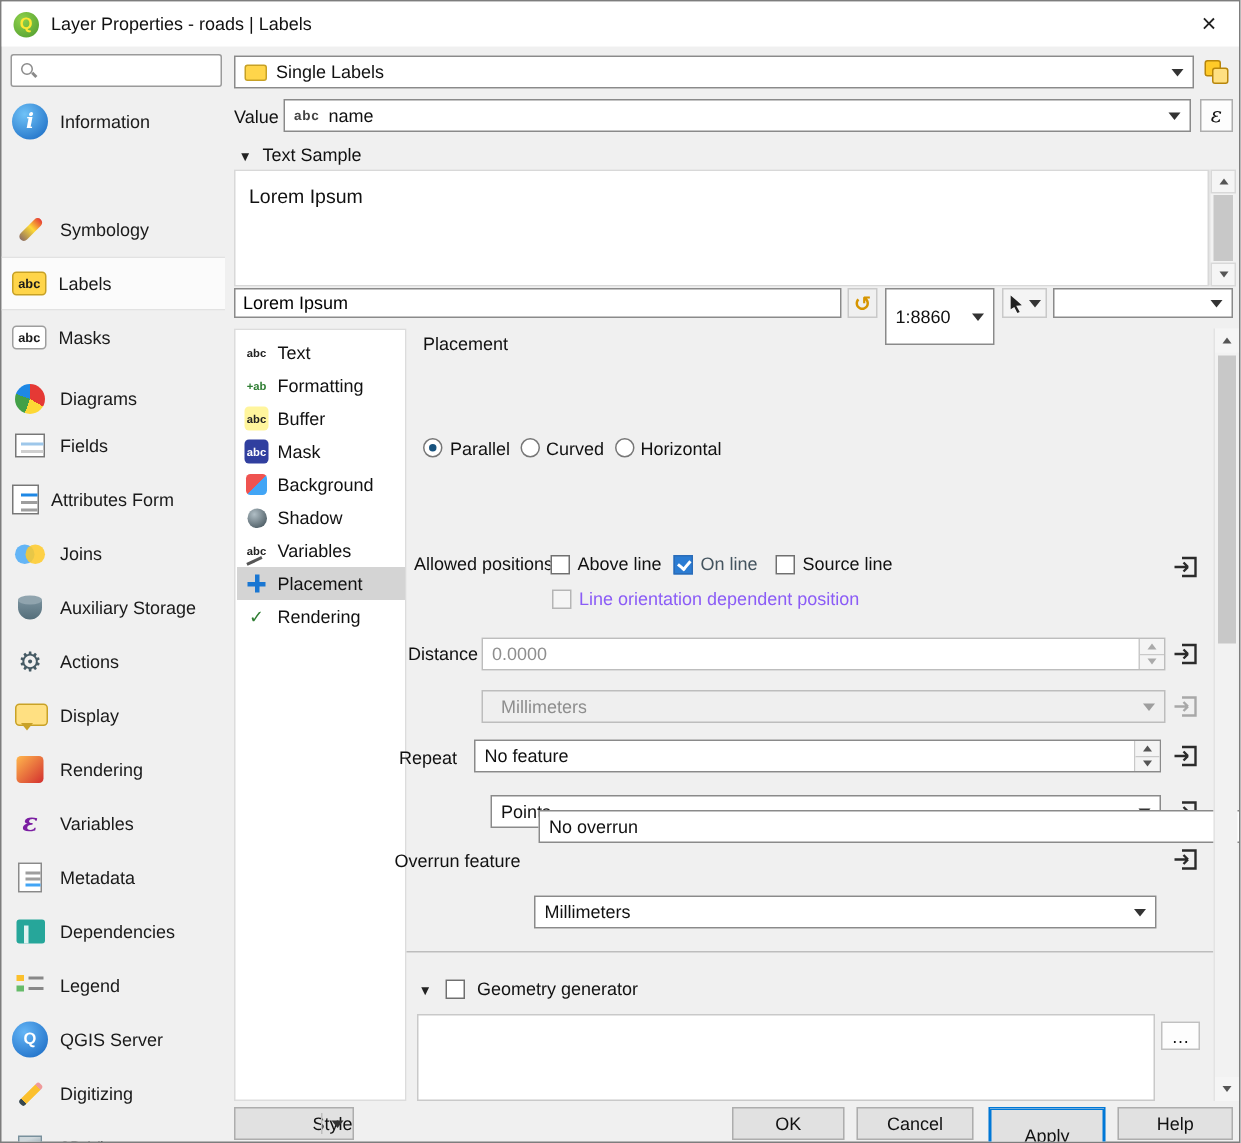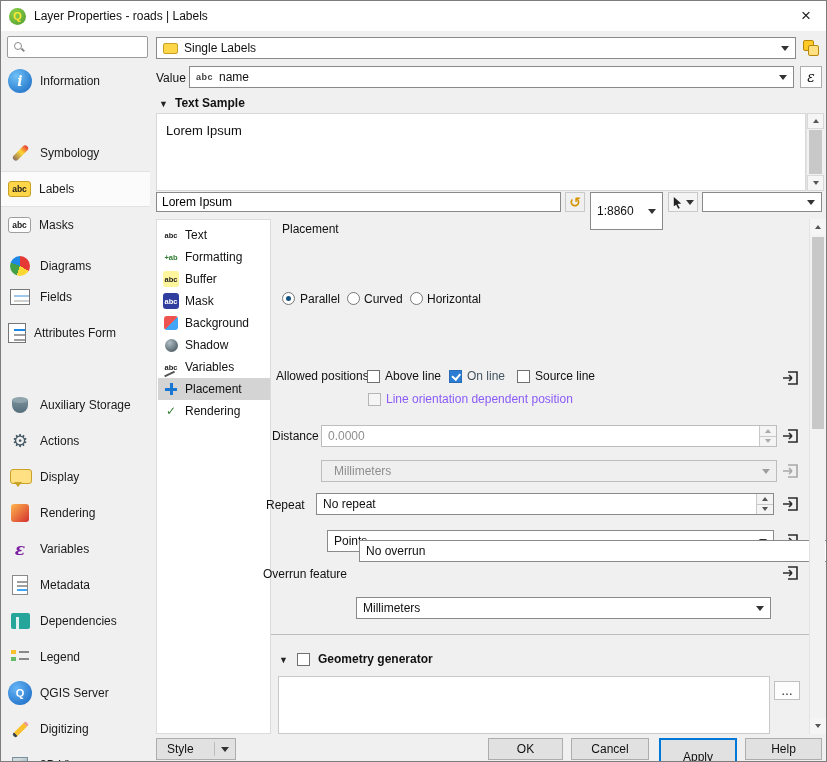--- a/index.html
+++ b/index.html
@@ -66,21 +66,21 @@
 .tri-dn{width:0;height:0;border-left:3.5px solid transparent;border-right:3.5px solid transparent;border-top:4px solid #555}
 .spin.dis .tri-up{border-bottom-color:#aaa}.spin.dis .tri-dn{border-top-color:#aaa}
 .radio{width:13px;height:13px;border:1px solid #777;border-radius:50%;background:#fff;display:inline-block;position:absolute;cursor:pointer}
 .radio.on::after{content:"";position:absolute;left:3px;top:3px;width:5px;height:5px;border-radius:50%;background:#17527e}
 .cb{width:13px;height:13px;border:1px solid #707070;background:#fff;position:absolute;cursor:pointer}
 .cb.on{background:#2b7cd3;border-color:#2b6cb8}
 .cb.on::after{content:"";position:absolute;left:2px;top:2px;width:6px;height:3.5px;border-left:2px solid #fff;border-bottom:2px solid #fff;transform:rotate(-50deg)}
 .cb.dis{border-color:#b5b5b5;background:#f5f5f5}
 .lbl{position:absolute;white-space:nowrap;font-size:12px;color:#111}
 .lbl.gray{color:#8b5cf6}
-.lbl.b{font-weight:bold}
+.lbl.b{font-weight:normal}
 .tri{position:absolute;font-size:9px;color:#222}
 .btn{position:absolute;background:#e1e1e1;border:1px solid #adadad;display:flex;align-items:center;justify-content:center;font-size:12px;cursor:pointer}
 .btn.primary{border-color:#0078d7;box-shadow:inset 0 0 0 1px #0078d7}
 .field{position:absolute;background:#fff;border:1px solid #8a8a8a;font-size:12px;padding:0 5px;outline:none}
 .ov{position:absolute;width:24px;height:22px;display:flex;align-items:center;justify-content:center;cursor:pointer}
 
 .vtrack{position:absolute;background:#f2f2f2;border-left:1px solid #e3e3e3}
 .sbtn{position:absolute;background:#f5f5f5;border:1px solid #d8d8d8;display:flex;align-items:center;justify-content:center;cursor:pointer}
 .sthumb{position:absolute;background:#c8c8c8;cursor:pointer}
 .preview{position:absolute;background:#fff;border:1px solid #d8d8d8}
@@ -142,20 +142,24 @@
     <div class="side-item" style="top:216px">
         <span class="ic">
           <span class="ic-fields" style="position:relative;overflow:hidden"></span>
         </span>
         <span class="lab">Fields</span>
       </div>
     <div class="side-item" style="top:252px">
         <span class="ic ic-attrform"></span>
         <span class="lab">Attributes Form</span>
       </div>
+    <div class="side-item" style="top:288px">
+        <span class="ic ic-joins"></span>
+        <span class="lab">Joins</span>
+      </div>
     <div class="side-item" style="top:324px">
         <span class="ic ic-auxstorage"></span>
         <span class="lab">Auxiliary Storage</span>
       </div>
     <div class="side-item" style="top:360px">
         <span class="ic ic-actions">⚙</span>
         <span class="lab">Actions</span>
       </div>
     <div class="side-item" style="top:396px">
         <span class="ic ic-display"></span>
@@ -351,21 +355,21 @@
   </div>
   <span class="ov" style="left:778px;top:459px">
     <svg width="20" height="18" viewBox="0 0 20 18">
         <path d="M7 3 h9 v12 h-9" fill="none" stroke="#a8a8a8" stroke-width="1.6"></path>
         <path d="M2 9 h9 M11 9 l-3 -3 M11 9 l-3 3" stroke="#a8a8a8" stroke-width="1.6" fill="none"></path>
       </svg>
   </span>
 
   <span class="lbl" style="left:265px;top:497px">Repeat</span>
   <div class="spin" style="left:315px;top:492px;width:458px;height:22px">
-    <span>No repeat</span>
+    <span>No feature</span>
     <span class="spin-btns">
         <span class="sb-half">
           <span class="tri-up"></span>
         </span>
         <span class="sb-half">
           <span class="tri-dn"></span>
         </span>
       </span>
   </div>
   <span class="ov" style="left:778px;top:492px">
@@ -423,21 +427,21 @@
   <div class="vtrack" style="left:808px;top:218px;width:16px;height:515px">
     <div class="sbtn" style="left:0;top:0;width:16px;height:16px;border:none">
         <span class="tri-up"></span>
       </div>
     <div class="sthumb" style="left:2px;top:18px;width:12px;height:192px"></div>
     <div class="sbtn" style="left:0;top:499px;width:16px;height:16px;border:none">
         <span class="tri-dn"></span>
       </div>
   </div>
 
-  <div class="btn" style="left:155px;top:737px;width:80px;height:22px;justify-content:flex-start;padding-left:10px">
+  <div class="btn" style="left:155px;top:737px;width:80px;height:22px;justify-content:flex-end;padding-left:10px">
     <span>Style</span>
     <span style="position:absolute;right:20px;top:3px;bottom:3px;width:1px;background:#bdbdbd"></span>
     <span class="carrow"></span>
   </div>
   <div class="btn" style="left:487px;top:737px;width:75px;height:22px">
       <span>OK</span>
     </div>
   <div class="btn" style="left:570px;top:737px;width:78px;height:22px">
       <span>Cancel</span>
     </div>

